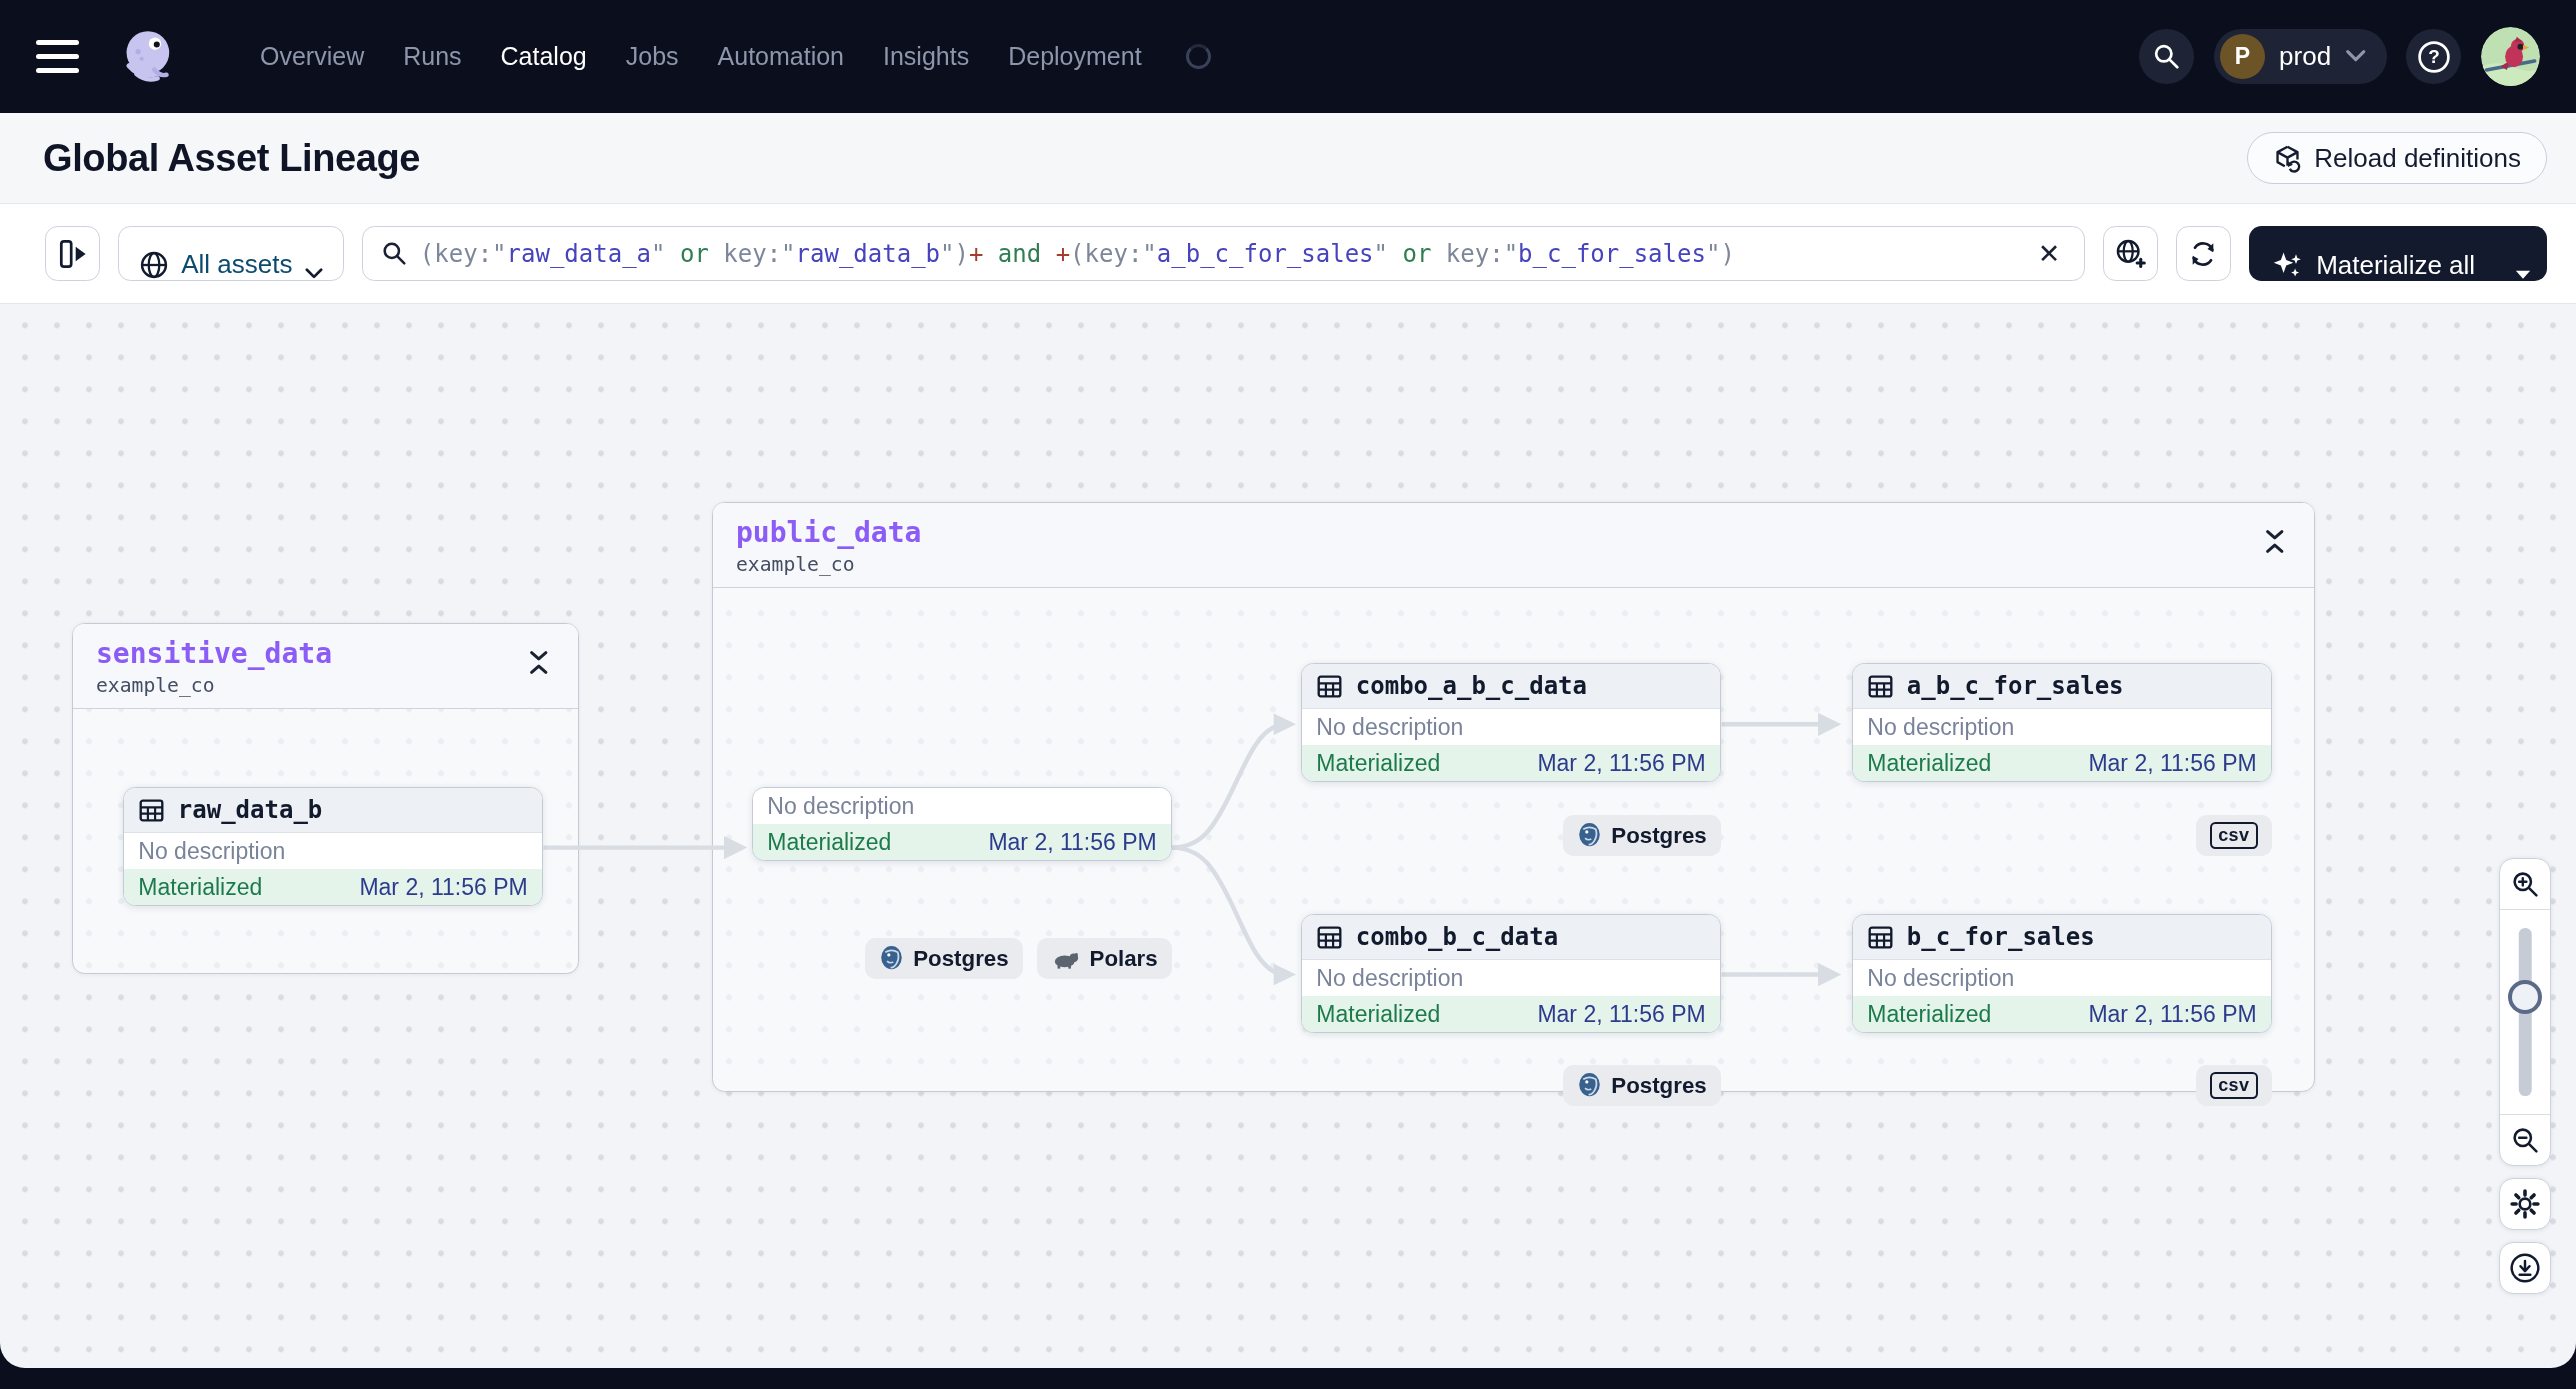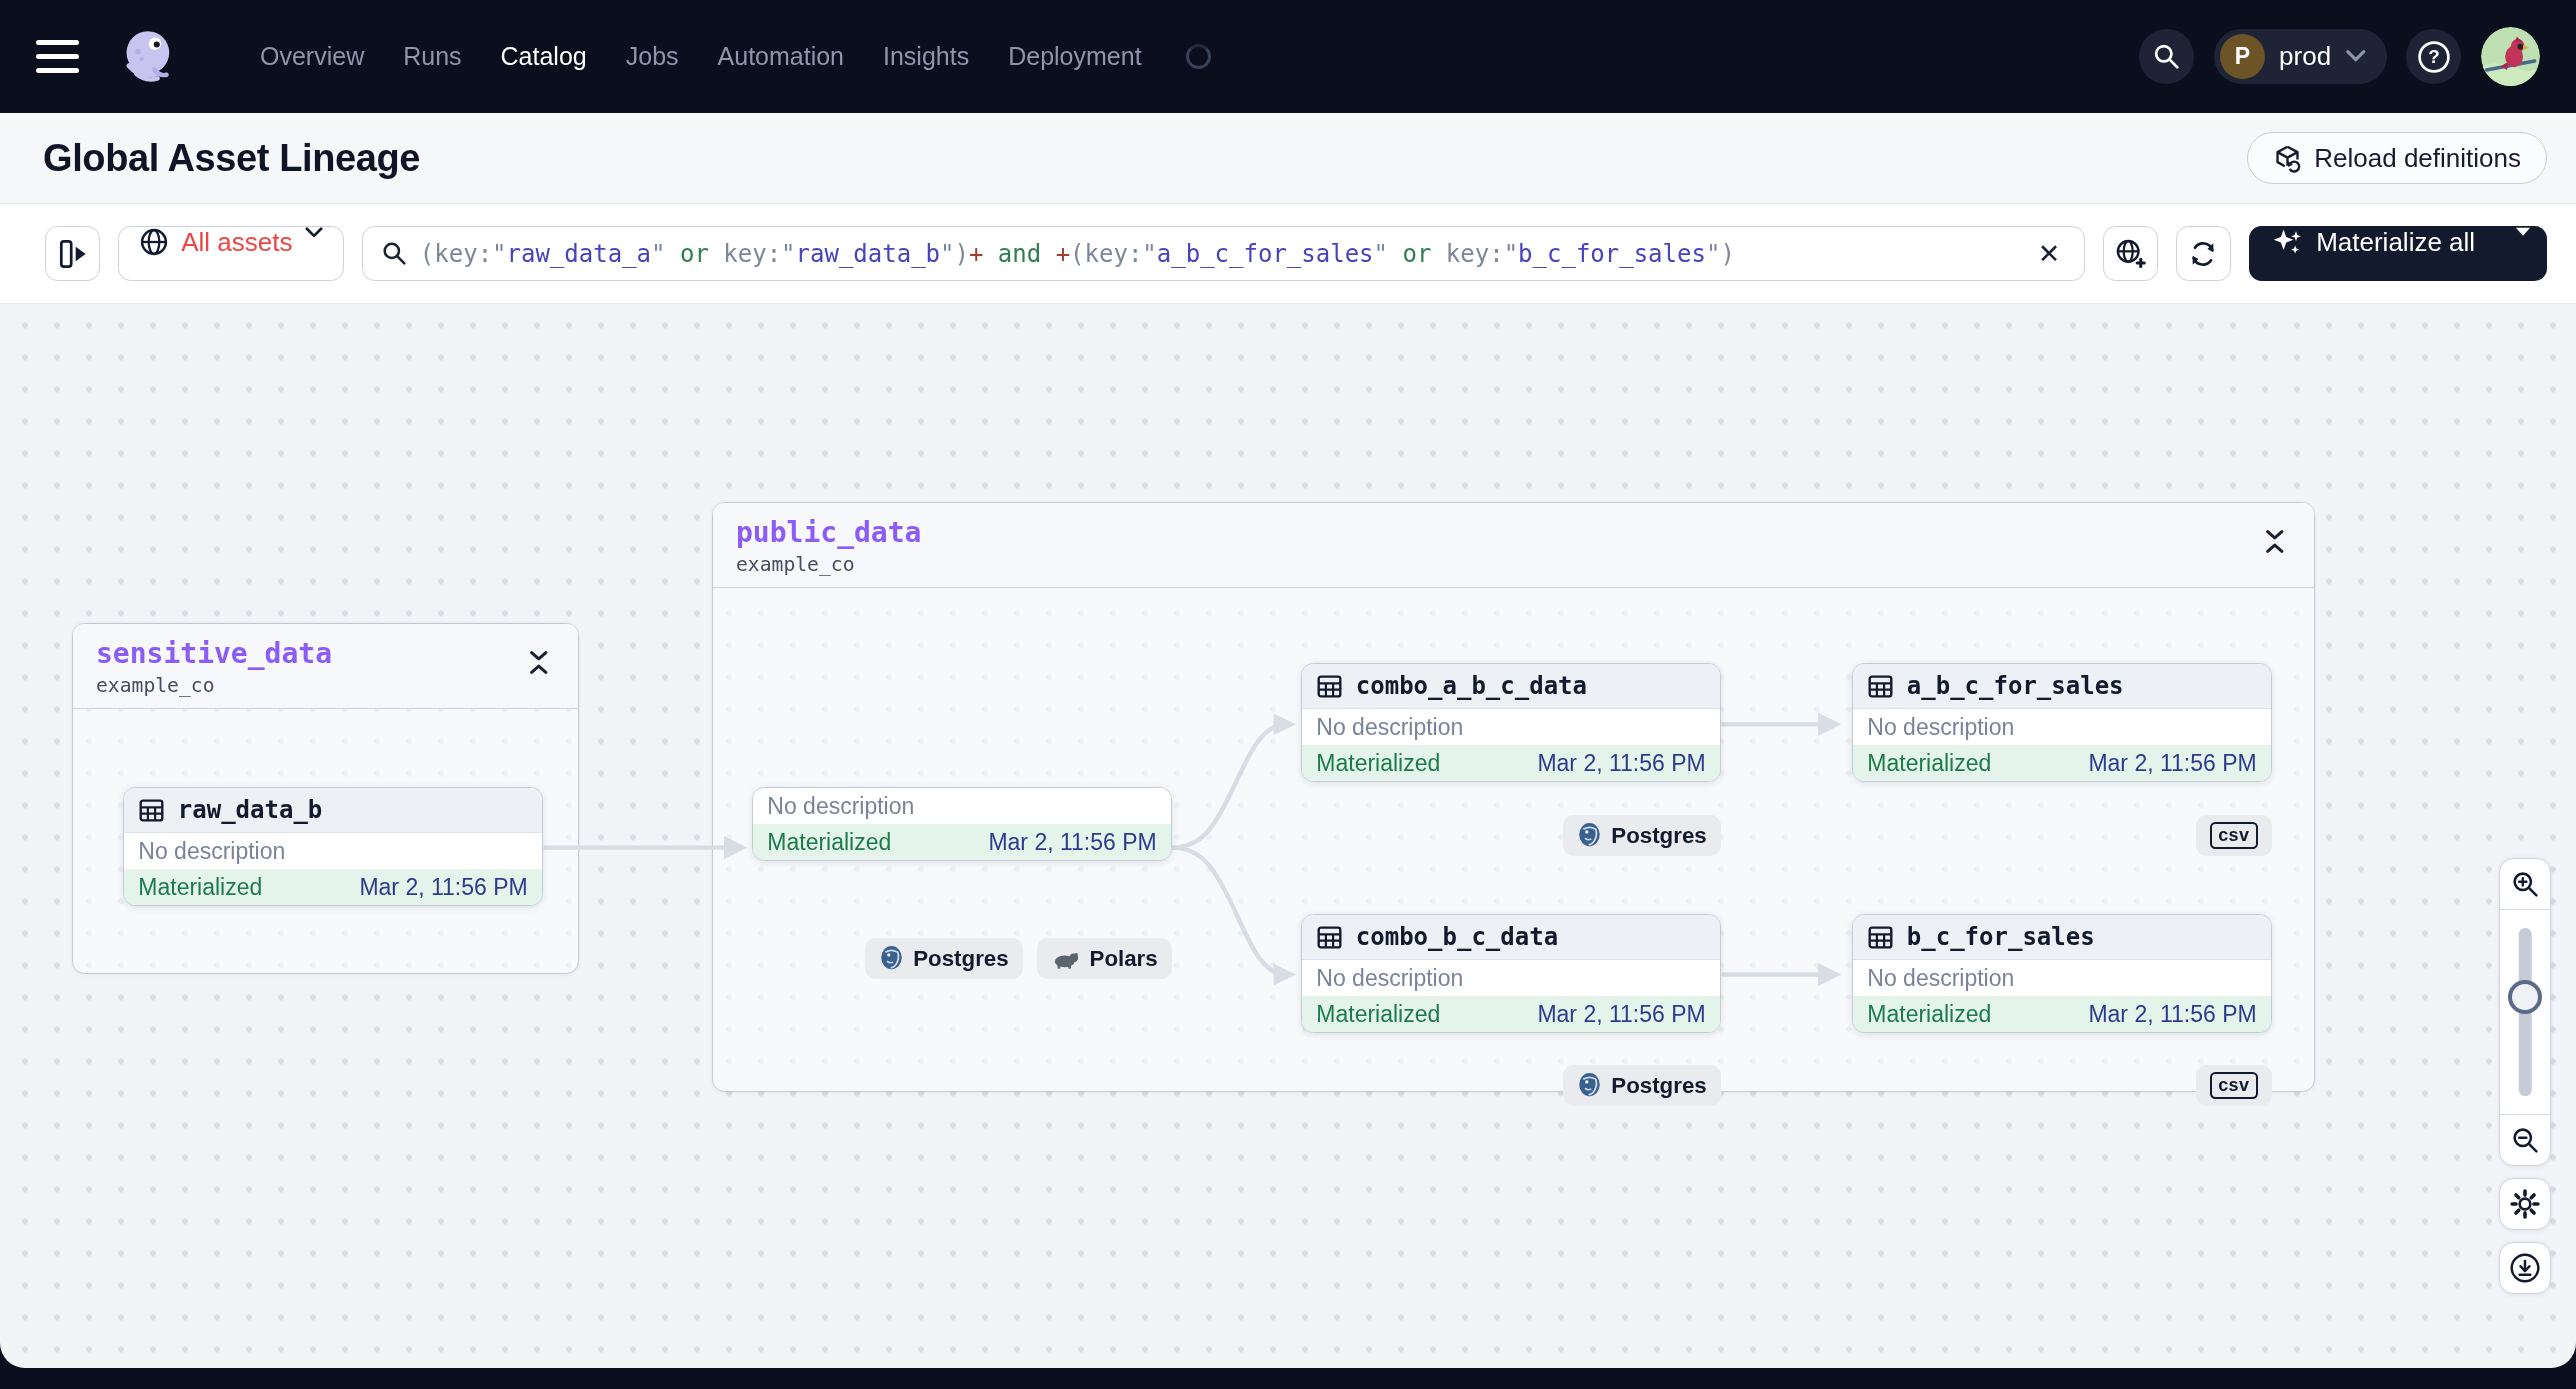--- a/index.html
+++ b/index.html
@@ -28,26 +28,26 @@
   .user-avatar{width:59px;height:59px;border-radius:50%;overflow:hidden;cursor:pointer;}
 
   
   .page-header{height:91px;background:#f6f7f9;border-bottom:0.9px solid #e3e6eb;display:flex;align-items:center;justify-content:space-between;padding:0 29px 0 43px;}
   .page-title{font-size:38px;font-weight:600;color:#0f1526;letter-spacing:-0.4px;}
   .reload-btn{height:52px;border-radius:26px;border:1.3px solid #c8cedb;background:#fbfcfd;display:flex;align-items:center;gap:12.5px;padding:0 25px;font-size:26px;color:#151c30;cursor:pointer;}
 
   
   .filter-bar{height:100px;background:#fff;border-bottom:0.9px solid #e3e6eb;display:flex;align-items:center;gap:18px;padding:0 29px 0 45px;}
   .sq-btn{width:55px;height:55px;border-radius:12.5px;border:1.3px solid #ccd3dd;background:#fff;display:flex;align-items:center;justify-content:center;cursor:pointer;flex:none;}
-  .scope-btn{height:55px;border-radius:12.5px;border:1.3px solid #ccd3dd;background:#fff;display:flex;align-items:flex-start;gap:12.5px;padding:0 19.7px;font-size:26px;color:#ef4444;cursor:pointer;flex:none;}
+  .scope-btn{height:55px;border-radius:12.5px;border:1.3px solid #ccd3dd;background:#fff;display:flex;align-items:flex-end;gap:12.5px;padding:0 19.7px;font-size:26px;color:#0c4a6e;cursor:pointer;flex:none;}
   .search-box{flex:1;height:55px;border-radius:12.5px;border:1.3px solid #ccd3dd;background:#fff;display:flex;align-items:center;gap:12.5px;padding:0 19.7px;}
   .search-query{flex:1;font-family:"DejaVu Sans Mono", monospace;font-size:24px;white-space:nowrap;overflow:hidden;}
   .tok-punct{color:#7d8799;} .tok-value{color:#4643bd;} .tok-op{color:#2f7d51;} .tok-plus{color:#a43e2c;}
   .clear-x{font-size:27px;color:#1a2133;cursor:pointer;padding:0 3.6px;flex:none;}
-  .materialize-btn{height:55px;border-radius:12.5px;background:#141a2e;color:#fff;display:flex;align-items:flex-start;cursor:pointer;flex:none;}
+  .materialize-btn{height:55px;border-radius:12.5px;background:#141a2e;color:#fff;display:flex;align-items:flex-end;cursor:pointer;flex:none;}
   .materialize-main{display:flex;align-items:center;gap:12.5px;padding:0 23px;font-size:26px;}
   .materialize-divider{width:0.9px;background:rgba(255,255,255,0.25);margin:7.2px 0;}
   .materialize-caret{width:48px;display:flex;align-items:center;justify-content:center;}
 
   
   .canvas{position:relative;height:1064px;background-color:#f2f4f7;
     background-image:radial-gradient(#d8dce3 2.7px, transparent 3.1px);
     background-size:32px 32px;background-position:9px 5.4px;
     border-radius:0 0 25px 25px;overflow:hidden;}
 

